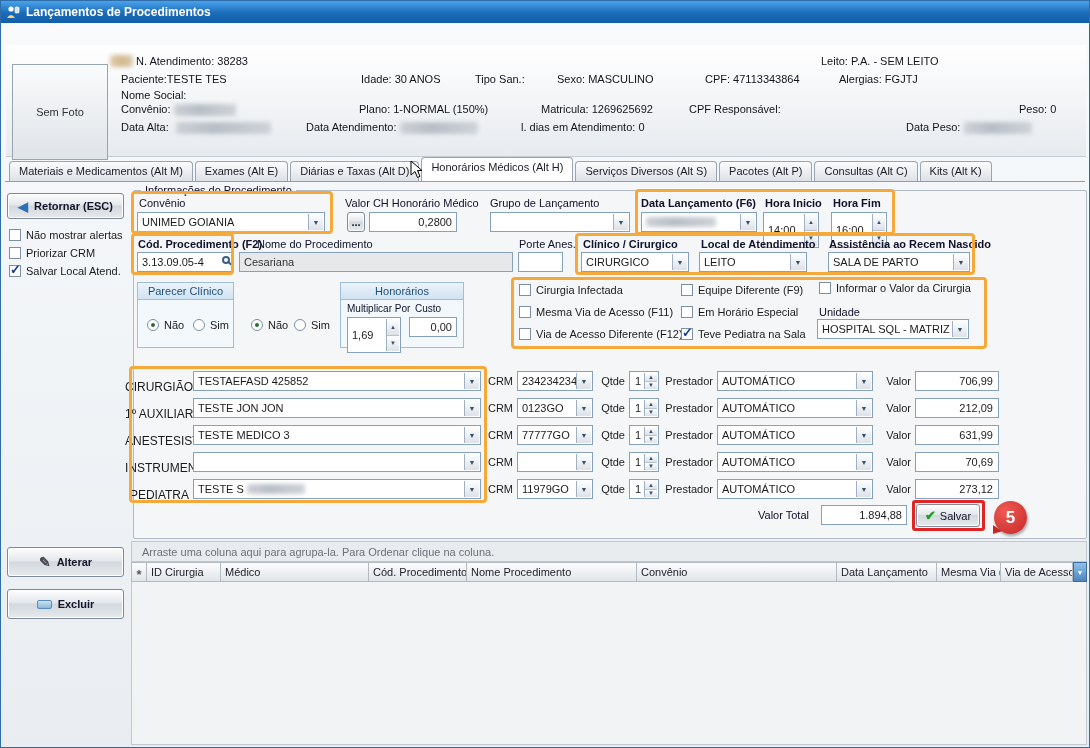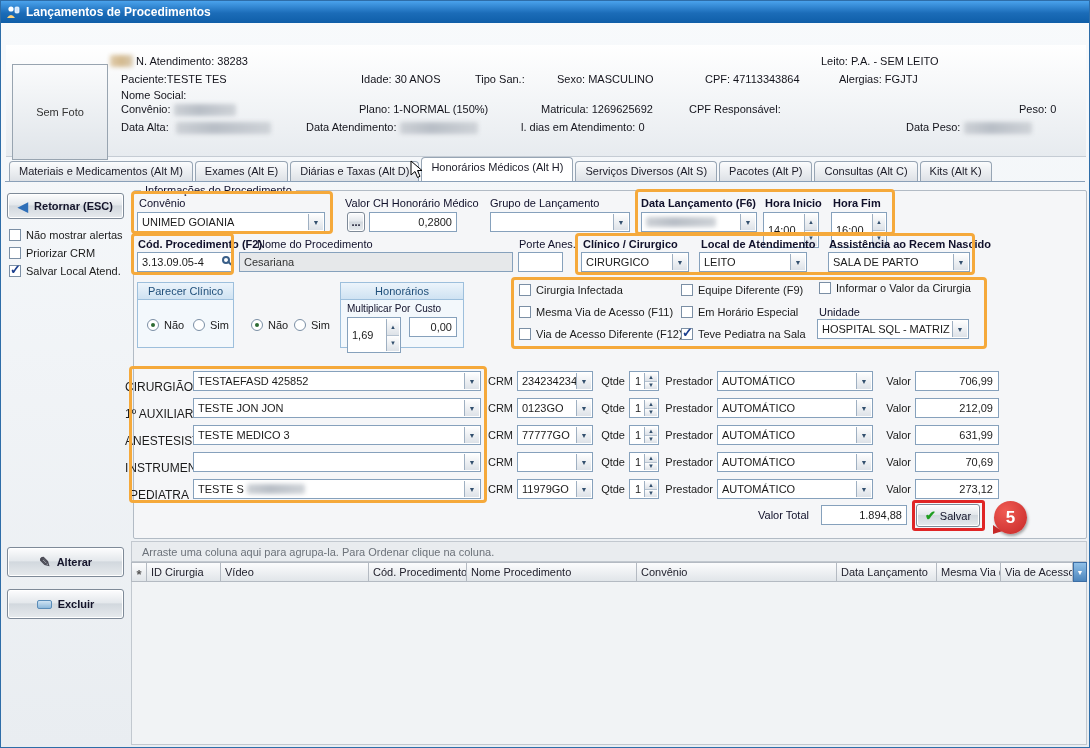--- a/index.html
+++ b/index.html
@@ -540,21 +540,21 @@
     <span class="save-check">✔</span>
     <span>Salvar</span>
   </div>
 
   <div class="grid-groupbar">
     <span>Arraste uma coluna aqui para agrupa-la. Para Ordenar clique na coluna.</span>
   </div>
   <div class="grid-header">
     <span class="gh gh-ind" style="width:16px;"></span>
     <span class="gh" style="width:74px;">ID Cirurgia</span>
-    <span class="gh" style="width:148px;">Vídeo</span>
+    <span class="gh" style="width:148px;">Médico</span>
     <span class="gh" style="width:98px;">Cód. Procedimento</span>
     <span class="gh" style="width:170px;">Nome Procedimento</span>
     <span class="gh" style="width:200px;">Convênio</span>
     <span class="gh" style="width:100px;">Data Lançamento</span>
     <span class="gh" style="width:64px;">Mesma Via (</span>
     <span class="gh" style="width:72px;">Via de Acesso</span>
     <span class="gh-corner">▼</span>
   </div>
   <div class="grid-body"></div>
 

